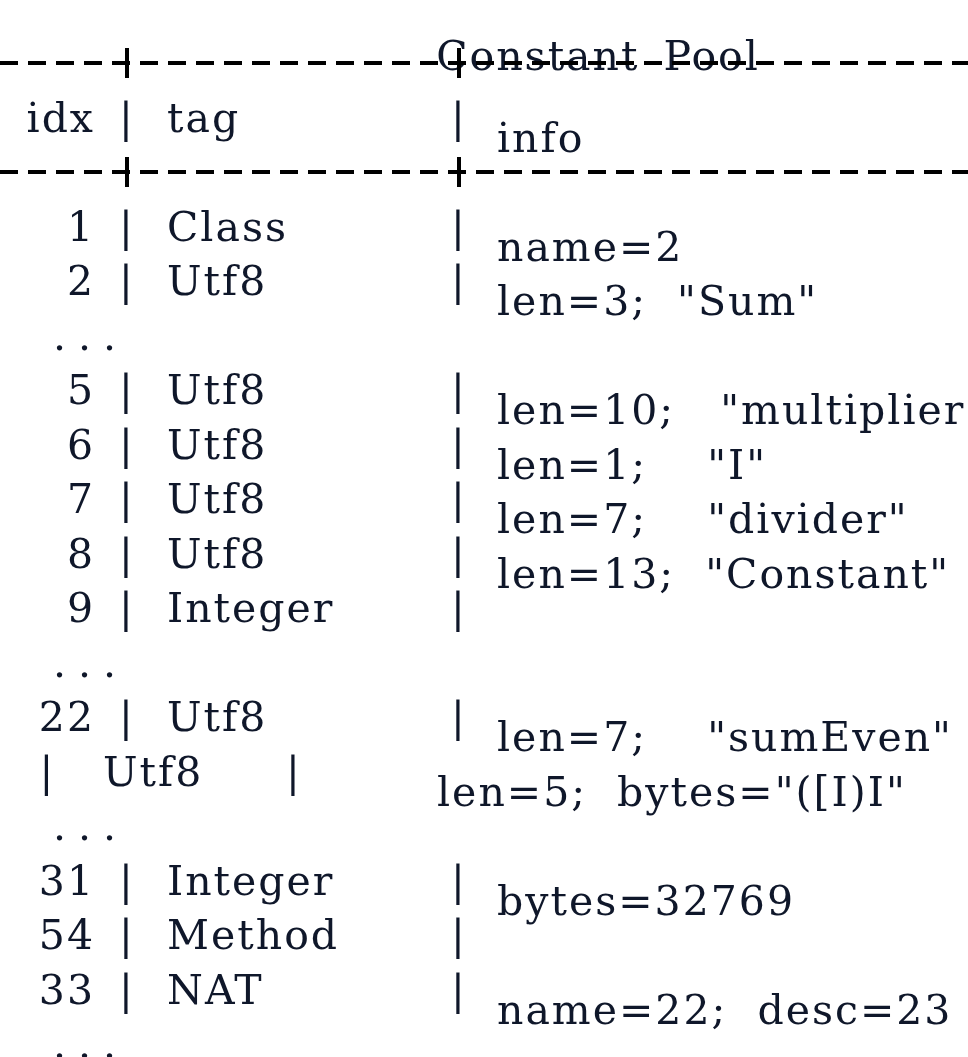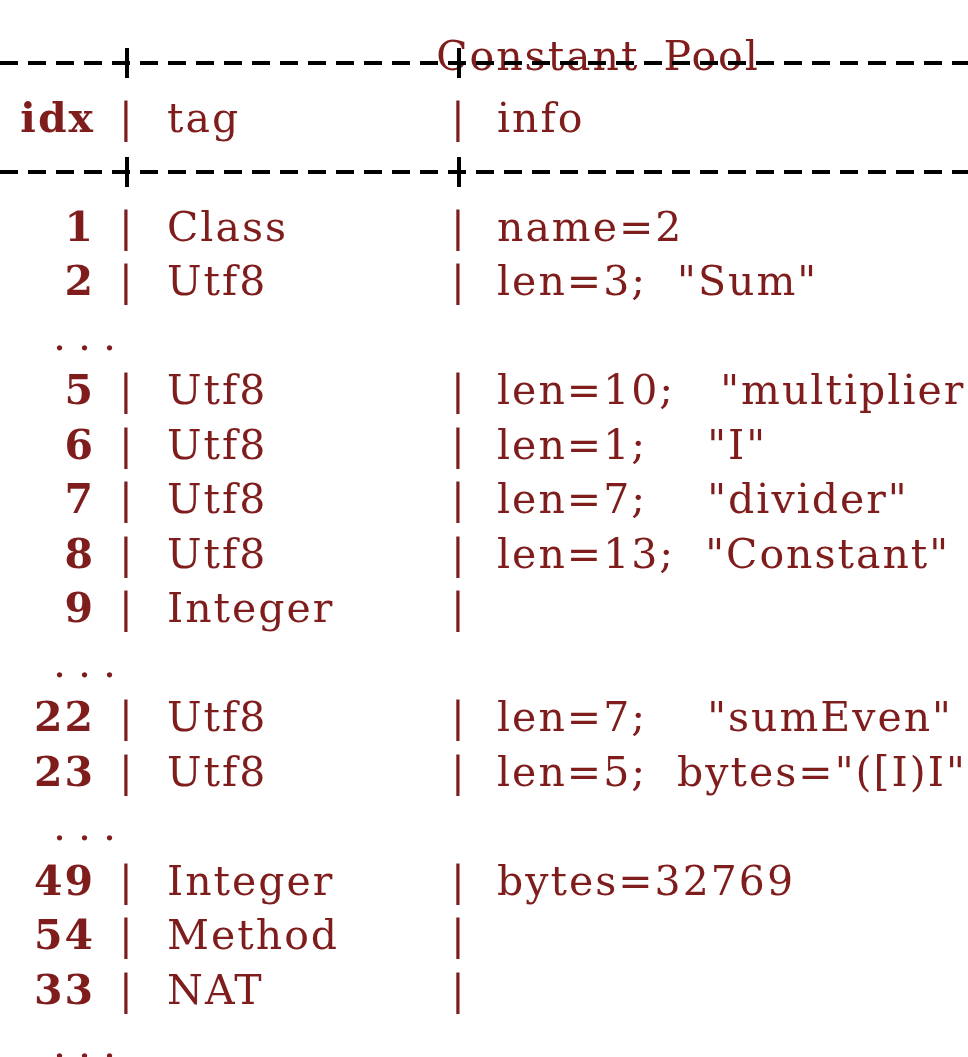--- a/index.html
+++ b/index.html
@@ -2,21 +2,21 @@
 <html><head>
 <meta charset="utf-8">
 <style>
   html, body { margin: 0; padding: 0; background: #fff; }
   .page {
     position: relative;
     width: 968px;
     height: 1057px;
     overflow: hidden;
     background: #fff;
-    color: #7f1d1d;
+    color: #0f172a;
     font-family: "DejaVu Serif", serif;
     font-size: 41px;
   }
   .title-row {
     height: 40px;
     line-height: 40px;
     margin-top: -4px;
     padding-left: 384px;
     white-space: pre;
   }
@@ -31,24 +31,24 @@
   }
   .grid {
     display: grid;
     grid-template-columns: 95px 64px 270px 60px auto;
   }
   .cell {
     white-space: pre;
     letter-spacing: 2px;
     overflow: visible;
   }
-  .idx  { text-align: right; font-weight: bold; }
+  .idx  { text-align: right; }
   .bar  { text-align: center; }
   .tag  { padding-left: 8px; }
-  .info { padding-left: 8px; }
+  .info { padding-left: 8px; margin-top: 20px; }
   
   .sep .dash {
     position: absolute;
     left: 0; right: 0;
     top: 25px;
     height: 4px;
     background: repeating-linear-gradient(90deg, #000 0 18px, transparent 18px 28px);
   }
   .sep .plus {
     position: absolute;
@@ -160,50 +160,50 @@
 
   <div class="row grid">
     <span class="cell idx">22</span>
     <span class="cell bar">|</span>
     <span class="cell tag">Utf8</span>
     <span class="cell bar">|</span>
     <span class="cell info">len=7;    "sumEven"</span>
   </div>
 
   <div class="row grid">
-    <span class="cell idx">23</span>
     <span class="cell bar">|</span>
     <span class="cell tag">Utf8</span>
     <span class="cell bar">|</span>
     <span class="cell info">len=5;  bytes="([I)I"</span>
   </div>
 
   <div class="row ell">
     <span class="dots">...</span>
   </div>
 
   <div class="row grid">
-    <span class="cell idx">49</span>
+    <span class="cell idx">31</span>
     <span class="cell bar">|</span>
     <span class="cell tag">Integer</span>
     <span class="cell bar">|</span>
     <span class="cell info">bytes=32769</span>
   </div>
 
   <div class="row grid">
     <span class="cell idx">54</span>
     <span class="cell bar">|</span>
     <span class="cell tag">Method</span>
     <span class="cell bar">|</span>
   </div>
 
   <div class="row grid">
     <span class="cell idx">33</span>
     <span class="cell bar">|</span>
     <span class="cell tag">NAT</span>
     <span class="cell bar">|</span>
+    <span class="cell info">name=22;  desc=23</span>
   </div>
 
   <div class="row ell">
     <span class="dots">...</span>
   </div>
 </div>
 </div>
 
 </body></html>

